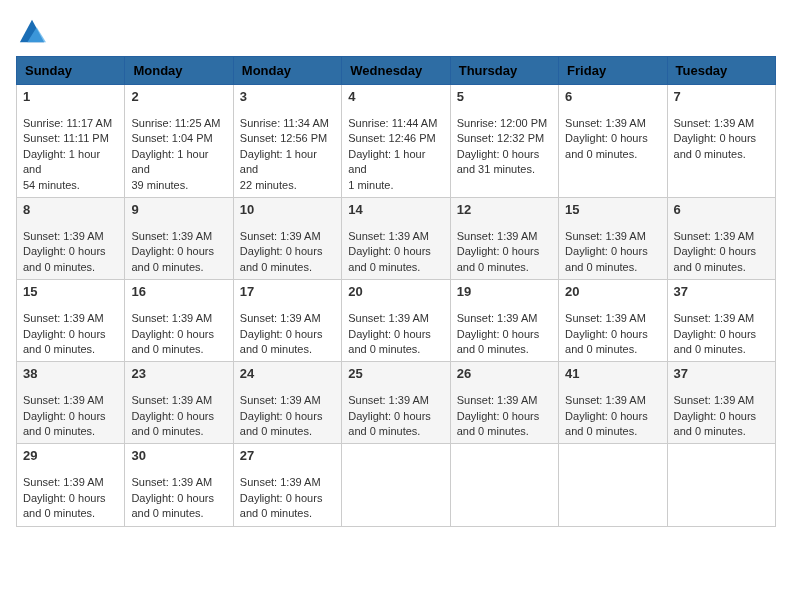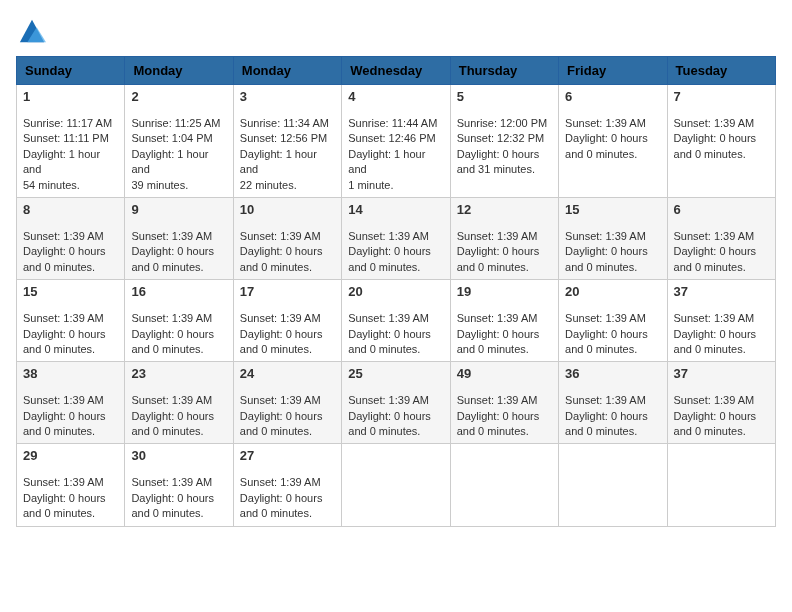--- a/index.html
+++ b/index.html
@@ -226,25 +226,25 @@
         </td>
         <td>
           <span class="day-number">24</span>
           <div class="day-info">Sunset: 1:39 AM<br>Daylight: 0 hours<br>and 0 minutes.</div>
         </td>
         <td>
           <span class="day-number">25</span>
           <div class="day-info">Sunset: 1:39 AM<br>Daylight: 0 hours<br>and 0 minutes.</div>
         </td>
         <td>
-          <span class="day-number">49</span>
-          <div class="day-info">Sunset: 1:39 AM<br>Daylight: 0 hours<br>and 0 minutes.</div>
-        </td>
-        <td>
-          <span class="day-number">36</span>
+          <span class="day-number">26</span>
+          <div class="day-info">Sunset: 1:39 AM<br>Daylight: 0 hours<br>and 0 minutes.</div>
+        </td>
+        <td>
+          <span class="day-number">41</span>
           <div class="day-info">Sunset: 1:39 AM<br>Daylight: 0 hours<br>and 0 minutes.</div>
         </td>
         <td>
           <span class="day-number">37</span>
           <div class="day-info">Sunset: 1:39 AM<br>Daylight: 0 hours<br>and 0 minutes.</div>
         </td>
       </tr>
       <tr>
         <td>
           <span class="day-number">29</span>

